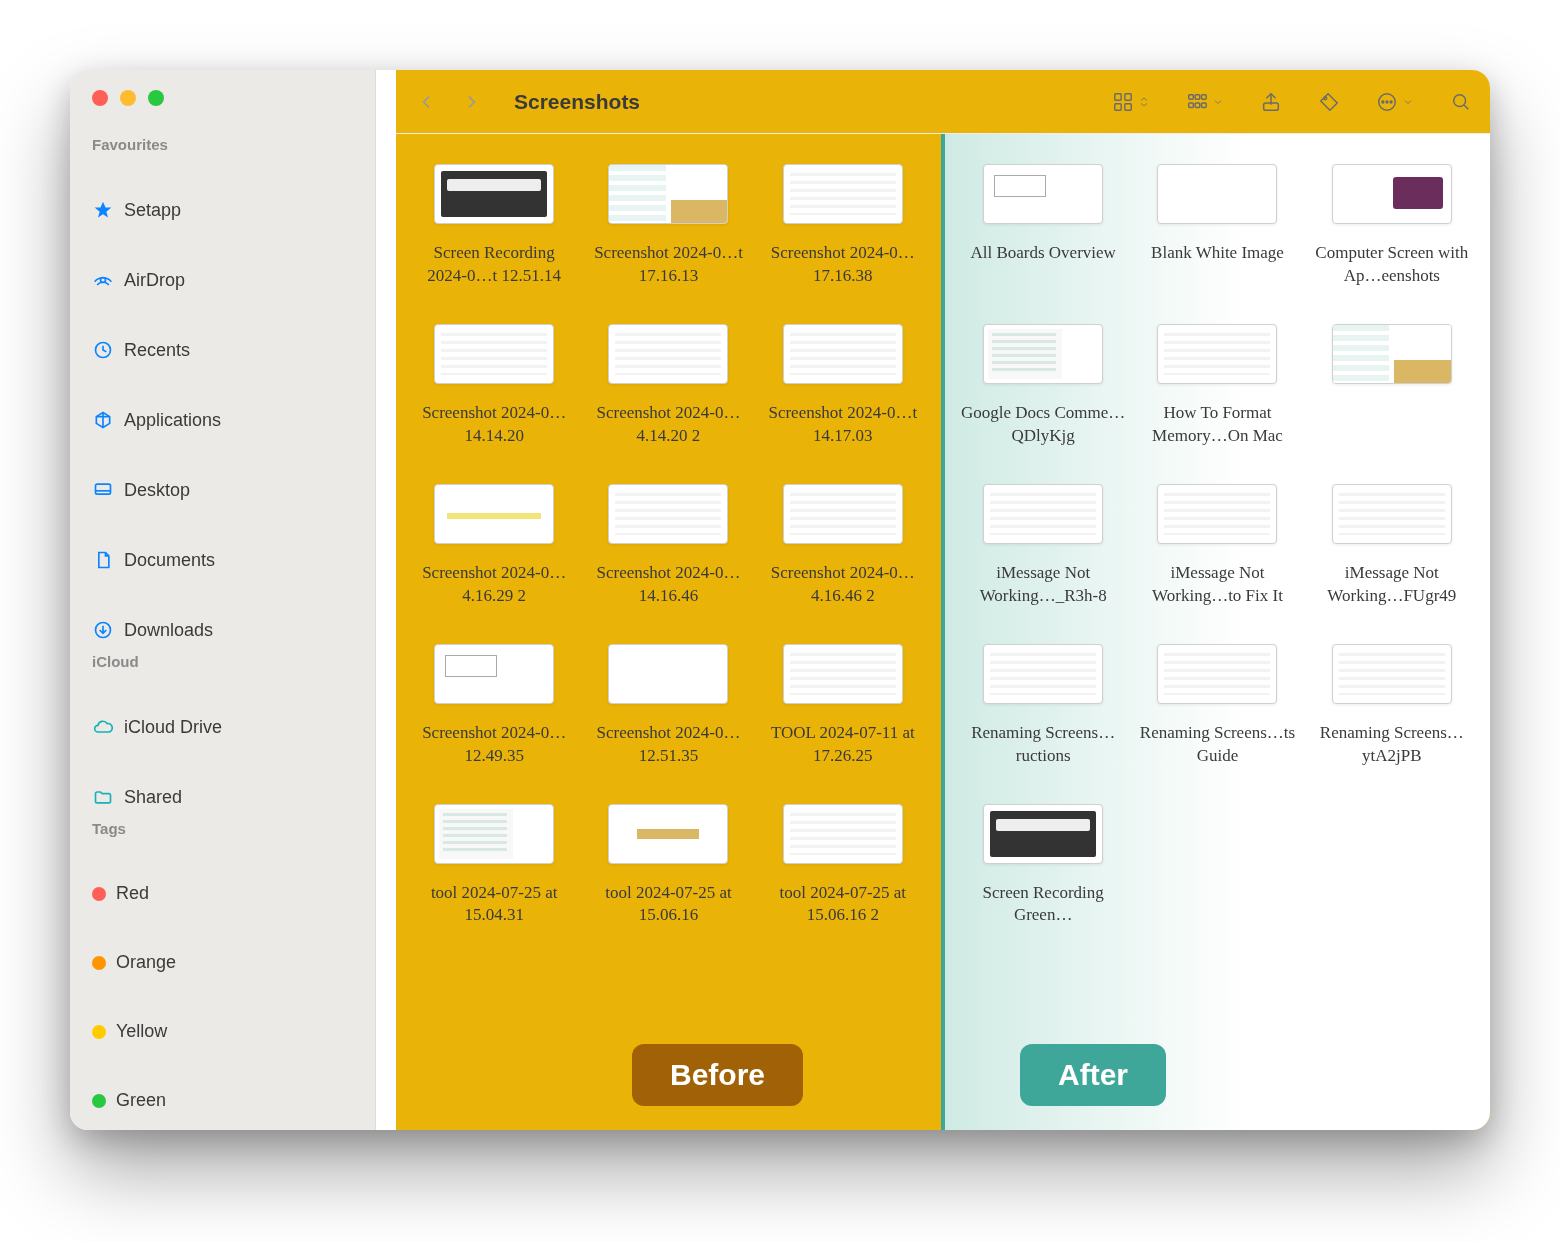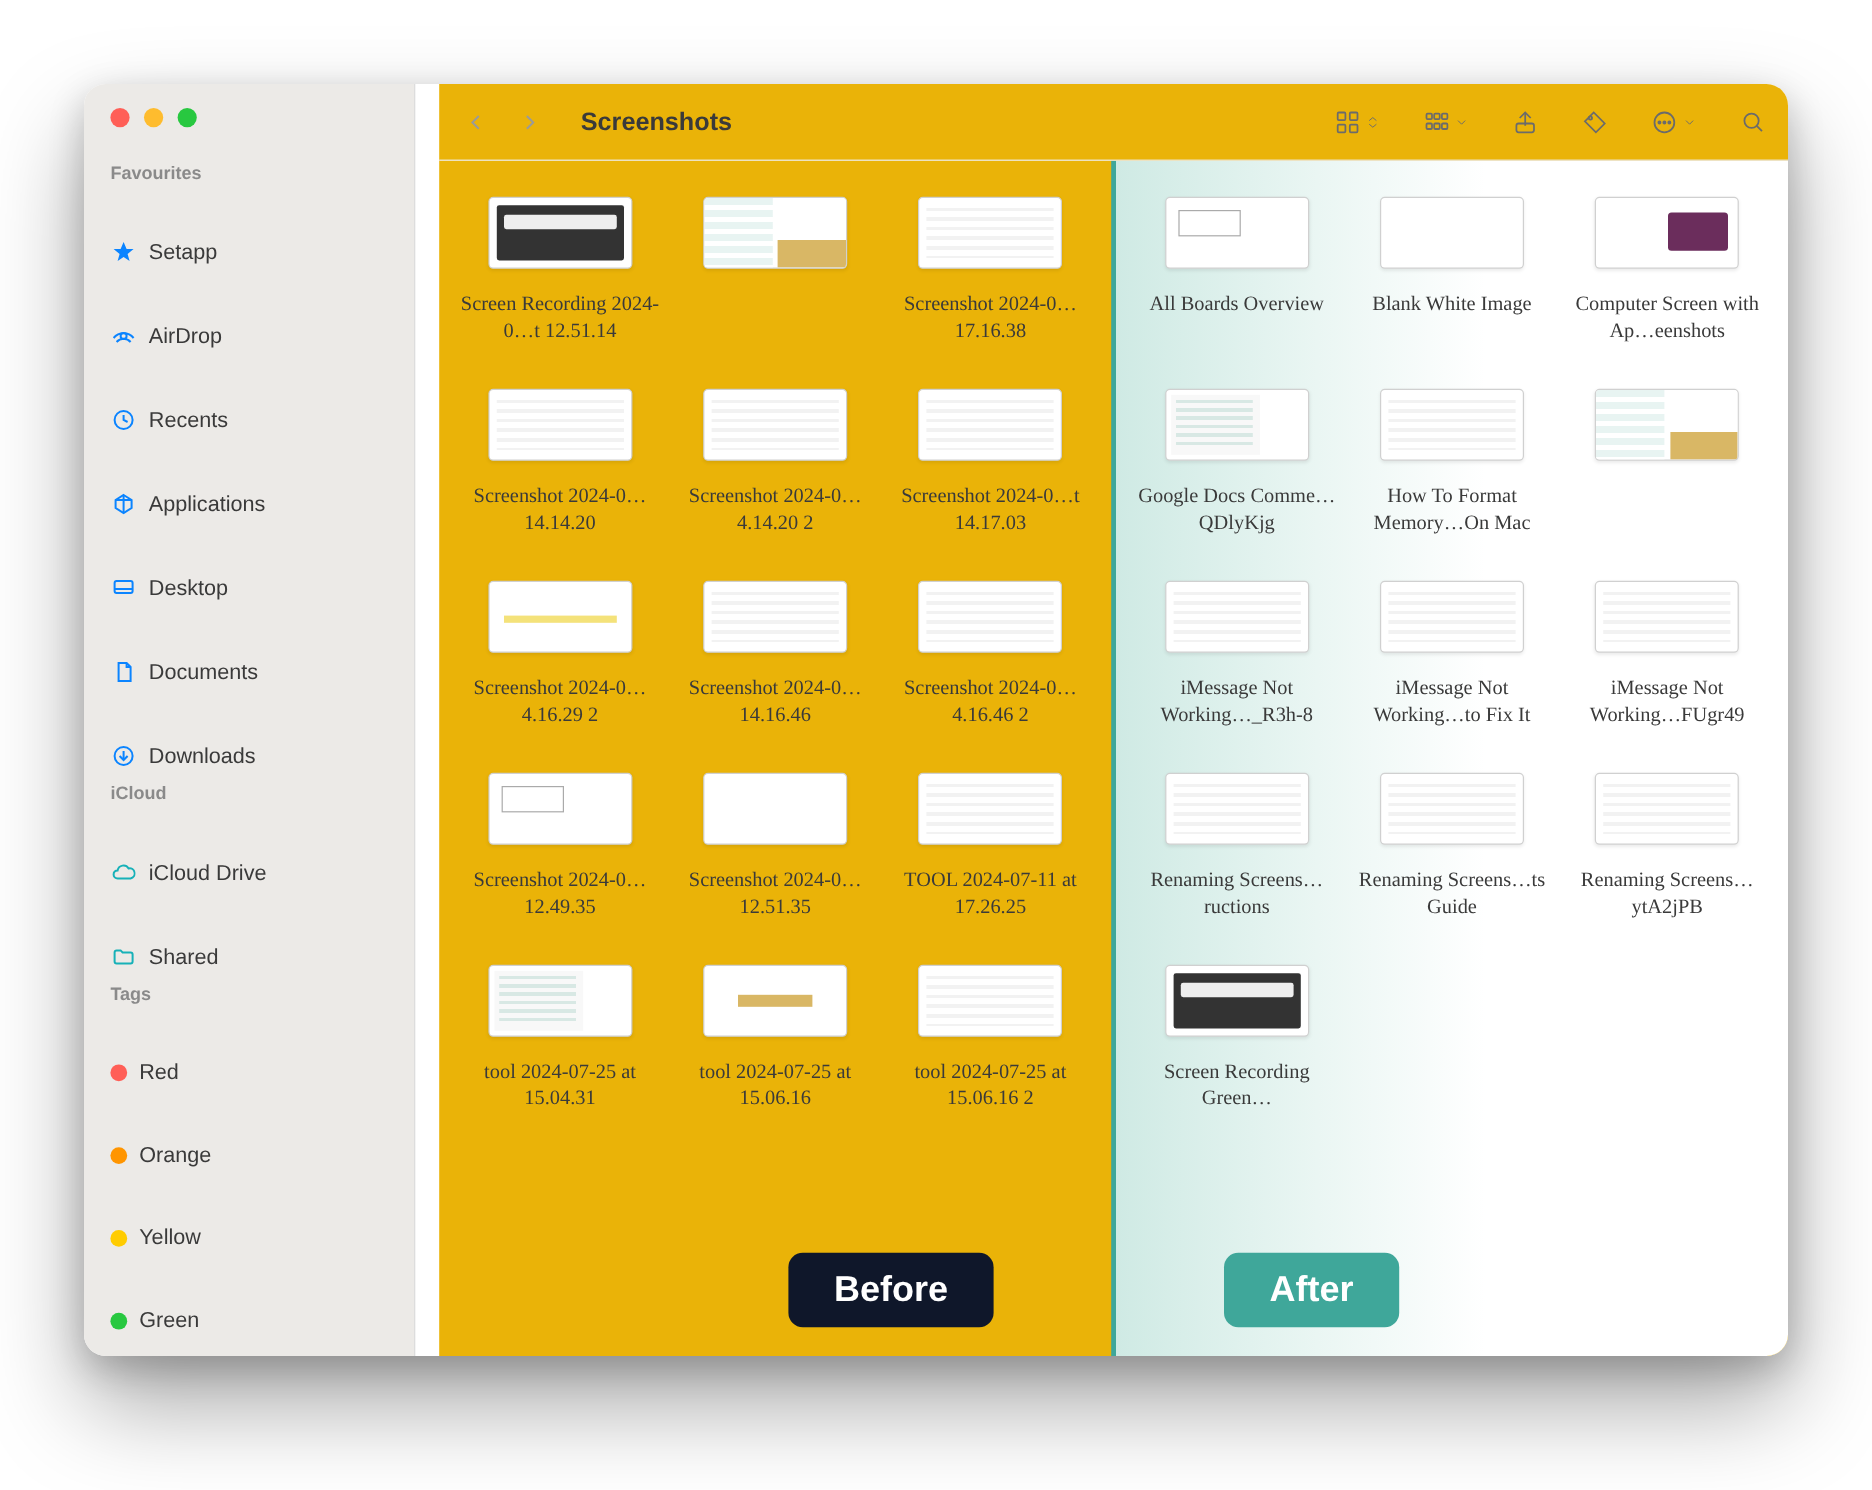--- a/index.html
+++ b/index.html
@@ -15,21 +15,21 @@
     left: 70px; top: 70px;
     width: 1420px; height: 1060px;
     border-radius: 18px;
     box-shadow: 0 40px 80px rgba(0,0,0,0.35), 0 10px 30px rgba(0,0,0,0.2);
     background: #fff;
     display: flex;
     overflow: hidden;
   }
   
   .sidebar {
-    width: 276px;
+    width: 306px;
     background: #eceae7;
     border-right: 1px solid #ddd;
     display: flex;
     flex-direction: column;
     padding: 16px 0 16px 0;
   }
   .traffic {
     display: flex;
     gap: 12px;
     padding: 4px 0 24px 22px;
@@ -233,21 +233,21 @@
   .badge {
     position:absolute;
     bottom: 24px;
     padding: 14px 38px;
     font-size: 30px;
     font-weight: 600;
     color:#fff;
     border-radius: 12px;
     z-index: 20;
   }
-  .badge.before { background:#0f172a; left: 587px; }
+  .badge.before { background:#a16207; left: 562px; }
   .badge.after  { background:#3fa79a; left: 950px; }
 </style>
 </head>
 <body>
 
 <div class="shadow-wrap">
 
   <aside class="sidebar">
     <div class="traffic">
       <div class="dot red"></div>
@@ -463,20 +463,21 @@
 
     <div class="panes">
       <div class="pane before">
         <div class="grid" id="grid-before">
             <div class="file">
               <div class="thumb dark"></div>
               <div class="filename">Screen Recording 2024-0…t 12.51.14</div>
             </div>
             <div class="file">
               <div class="thumb split"></div>
+              <div class="filename">Screenshot 2024-0…t 17.16.13</div>
             </div>
             <div class="file">
               <div class="thumb text"></div>
               <div class="filename">Screenshot 2024-0…17.16.38</div>
             </div>
             <div class="file">
               <div class="thumb text"></div>
               <div class="filename">Screenshot 2024-0…14.14.20</div>
             </div>
             <div class="file">

